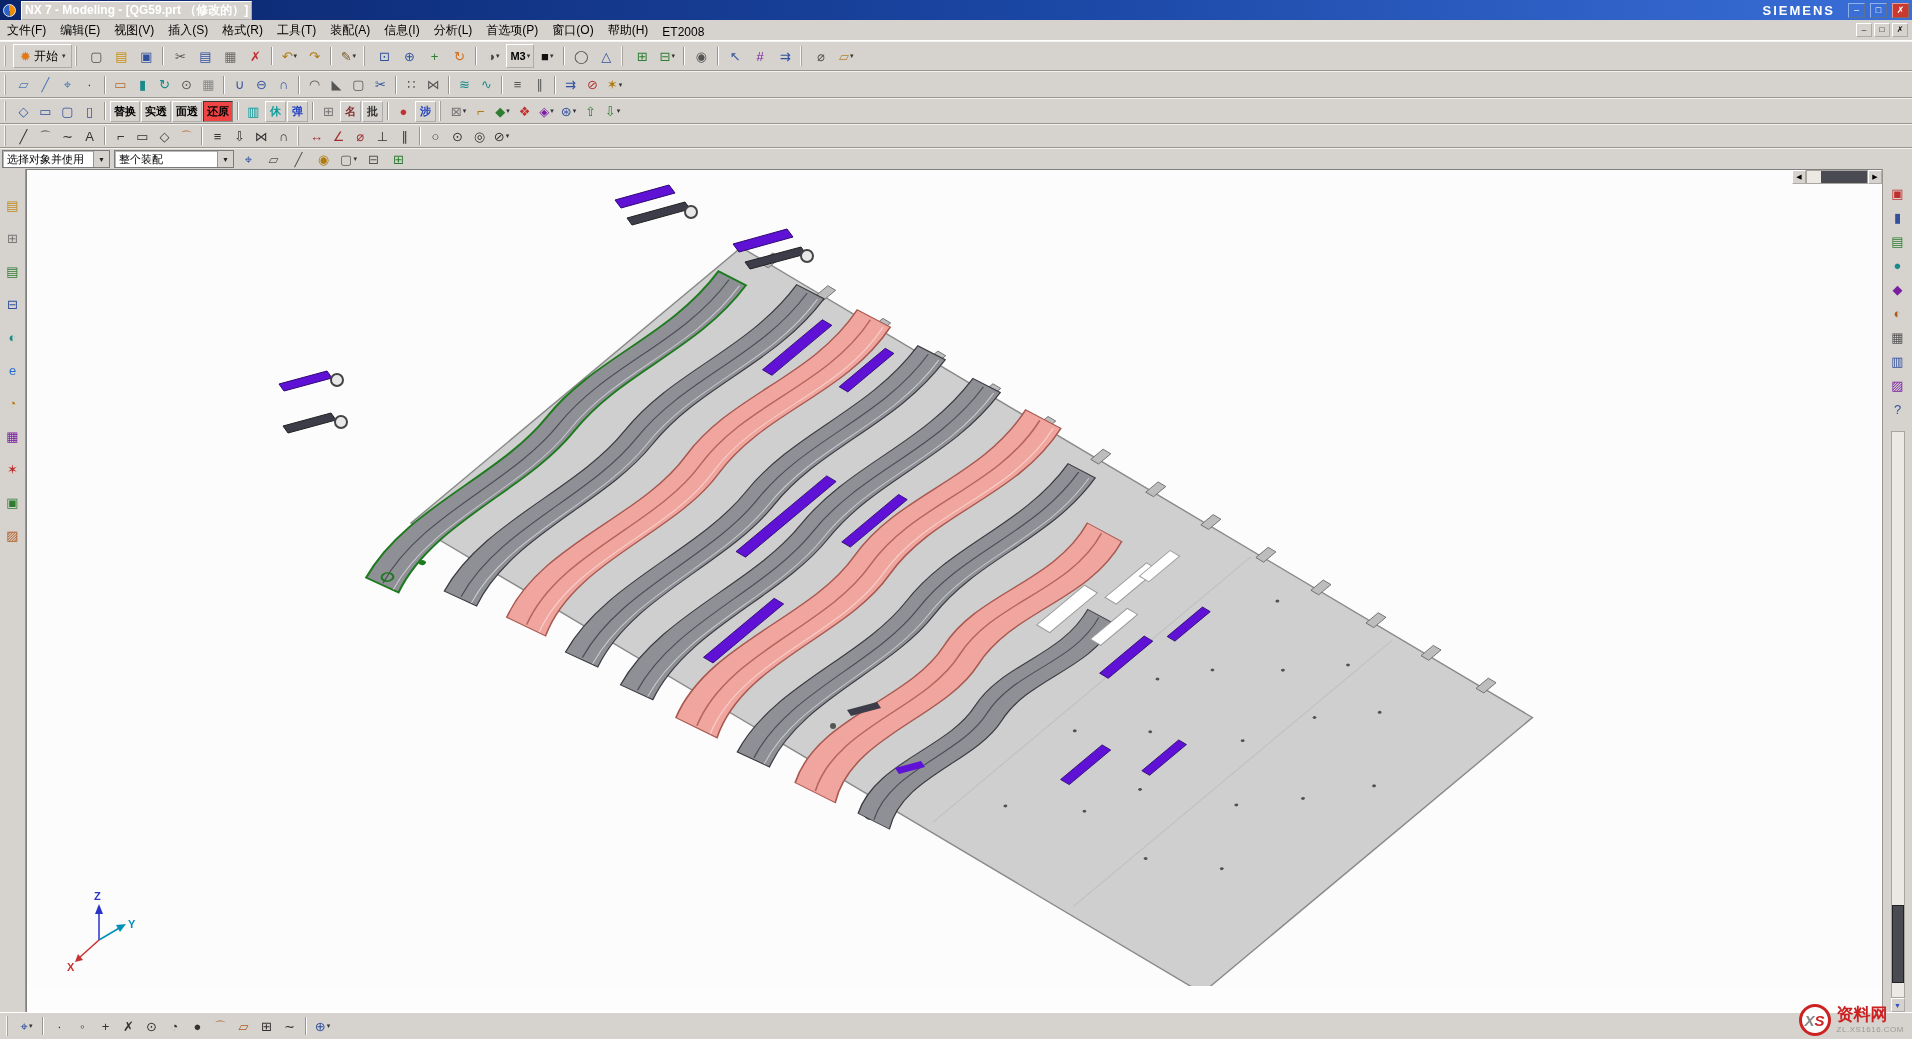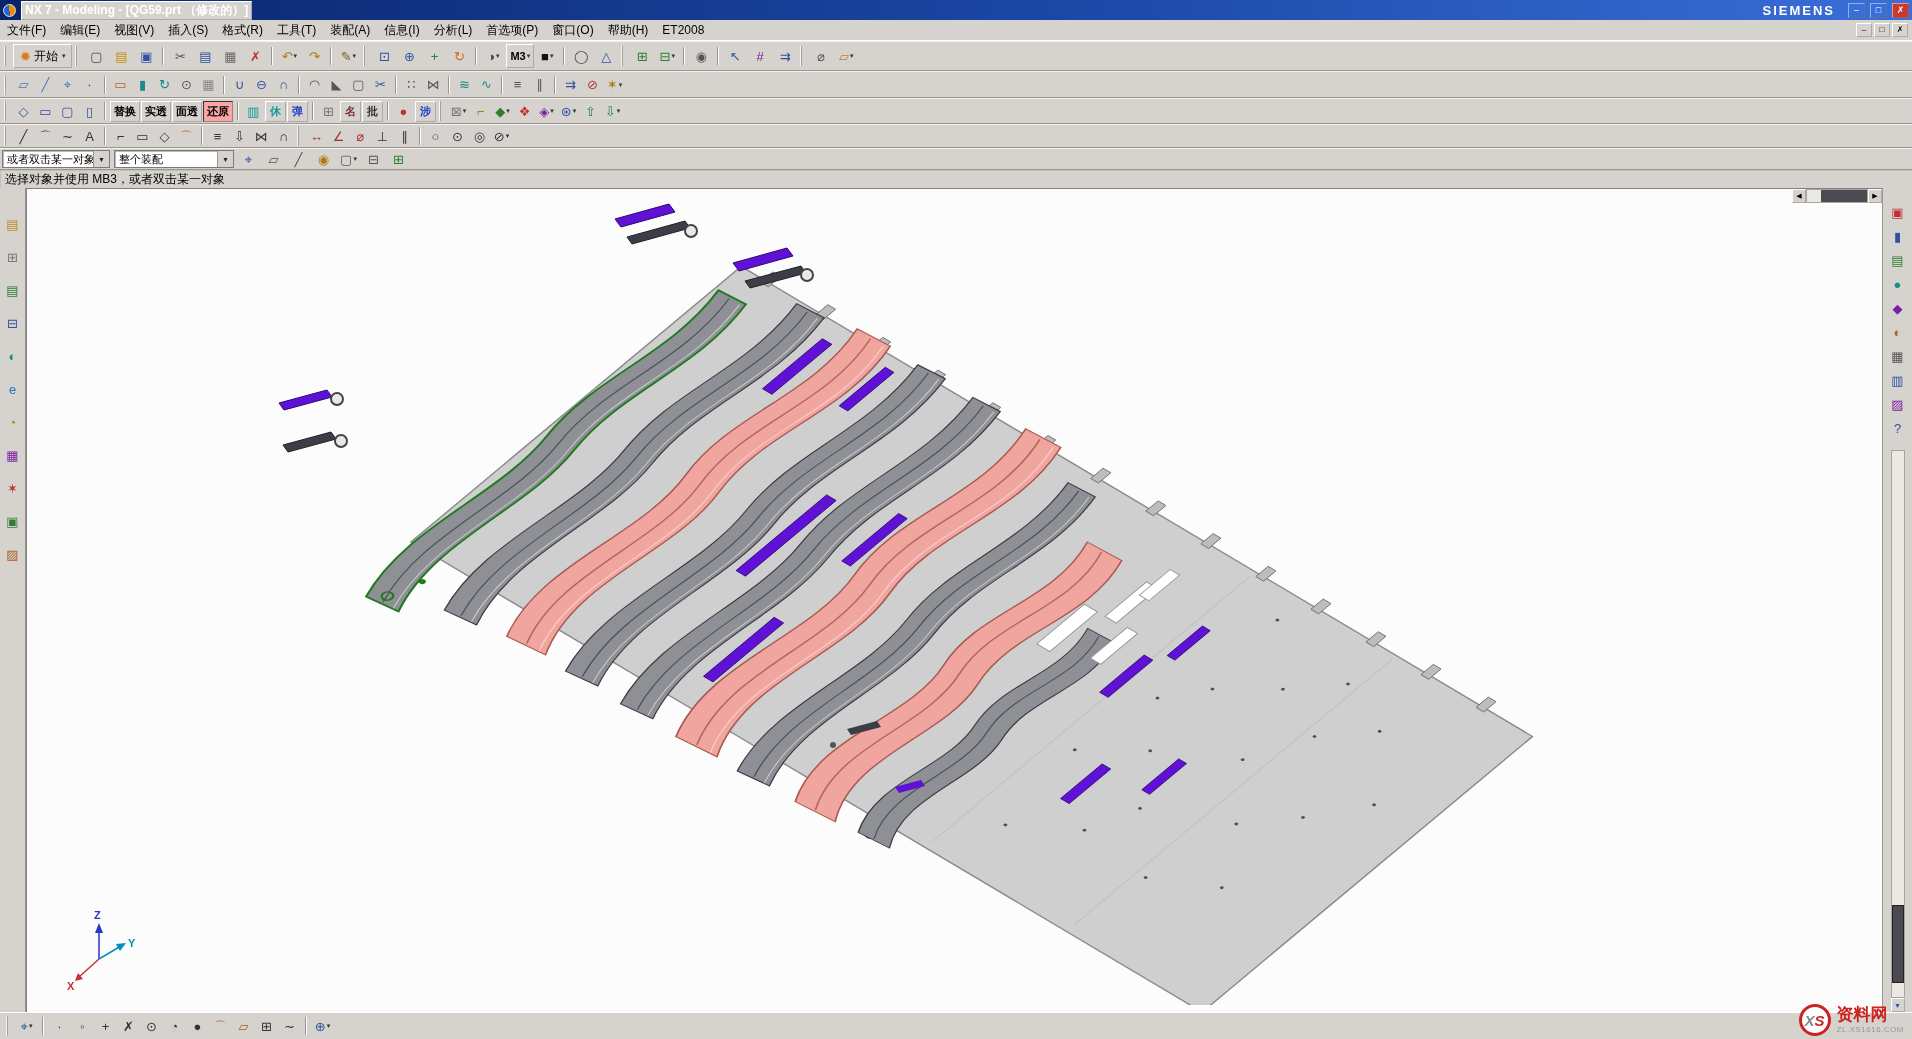--- a/index.html
+++ b/index.html
@@ -19,40 +19,40 @@
           background:conic-gradient(#f08a00 0 50%,#2a63c8 50% 100%);border:1px solid #dfe7f5}
   .ttext{font-weight:bold;font-size:12px;white-space:nowrap}
   .tspace{flex:1}
   .brand{font-weight:bold;letter-spacing:2px;font-size:13px;margin-right:8px}
   .wbtn{width:17px;height:15px;flex:none;background:#3a6fd8;color:#fff;border:1px outset #8fb0e8;
         font-size:9px;line-height:1;display:flex;align-items:center;justify-content:center;cursor:default}
   .wbtn.close{background:#c8392f;border-color:#e89a90}
 
   
   .menubar{height:21px;flex:none;background:#d6d3ce;display:flex;align-items:center;border-bottom:1px solid #fff}
-  .menus{display:flex;align-items:center}
+  .menus{display:flex;align-items:flex-end}
   .mitem{padding:2px 7px;white-space:nowrap;cursor:default}
   .mdi{margin-left:auto;display:flex;gap:2px;padding-right:4px}
   .mdi .ticon{min-width:16px;height:14px;border:1px outset #fff;background:#d6d3ce}
   .mdi .g{font-size:8px}
 
   
   .trow{flex:none;display:flex;align-items:center;background:#d6d3ce;border-top:1px solid #f4f2ee;
         border-bottom:1px solid #9a968f;padding:1px 2px;gap:1px;white-space:nowrap;overflow:hidden}
   .r1{height:30px}.r2{height:27px}.r3{height:26px}.r4{height:24px}
   .ticon{position:relative;min-width:21px;height:21px;display:inline-flex;align-items:center;
          justify-content:center;border:1px solid transparent;cursor:default;flex:none}
   .r1 .ticon{min-width:24px;height:24px}
   .g{font-size:13px;line-height:1}
   .dd{font-size:7px;color:#333;margin-left:1px}
   .sep{width:2px;height:18px;border-left:1px solid #9a968f;border-right:1px solid #fff;margin:0 3px;flex:none}
   .handle{width:4px;height:20px;border-left:2px ridge #f8f6f2;margin:0 4px 0 2px;flex:none;cursor:move}
   .ttext{border:1px outset #fff;background:#d6d3ce;padding:0 3px}
   .ttext .g{font-size:11px;font-weight:bold}
-  .pressed{border:1px inset #8a8a8a;background:#fca5a5}
+  .pressed{border:1px inset #8a8a8a;background:#ef4444}
   .startbtn{display:inline-flex;align-items:center;gap:3px;height:24px;padding:0 6px;flex:none;
             border:1px outset #fff;background:#d6d3ce;font-size:12px;font-family:inherit;cursor:default}
   .sticon{color:#e07818;font-size:13px;line-height:1}
 
   
   .selbar{height:21px;flex:none;display:flex;align-items:center;background:#d6d3ce;padding:0 2px;gap:4px;
           border-top:1px solid #f4f2ee}
   .combo{display:flex;align-items:center;height:18px;background:#fff;border:1px solid #7a7a7a;
          box-shadow:inset 1px 1px 0 #b8b8b8;flex:none}
   .cval{flex:1;padding:0 4px;font-size:11px;white-space:nowrap;overflow:hidden}
@@ -491,21 +491,21 @@
         <span class="g" style="color: rgb(51, 51, 51);">◎</span>
       </span>
       <span class="ticon">
         <span class="g" style="color: rgb(51, 51, 51);">⊘</span>
         <span class="dd">▾</span>
       </span>
     </div>
 
   <div class="selbar">
     <div class="combo" style="width:108px">
-      <span class="cval">或者双击某一对象</span>
+      <span class="cval">选择对象并使用</span>
       <span class="cbtn">▼</span>
     </div>
     <div class="combo" style="width:120px">
       <span class="cval">整个装配</span>
       <span class="cbtn">▼</span>
     </div>
   <span class="ticon">
         <span class="g" style="color: rgb(49, 81, 158);">⌖</span>
       </span>
       <span class="ticon">
@@ -522,23 +522,20 @@
         <span class="dd">▾</span>
       </span>
       <span class="ticon">
         <span class="g" style="color: rgb(85, 85, 85);">⊟</span>
       </span>
       <span class="ticon">
         <span class="g" style="color: rgb(46, 125, 50);">⊞</span>
       </span>
     </div>
 
-  <div class="promptbar">
-    <span>选择对象并使用 MB3，或者双击某一对象</span>
-  </div>
 
   <div class="main">
     <div class="rescol">
         <span class="ticon">
           <span class="g" style="color: rgb(192, 138, 32);">▤</span>
         </span>
         <span class="ticon">
           <span class="g" style="color: rgb(119, 119, 119);">⊞</span>
         </span>
         <span class="ticon">

